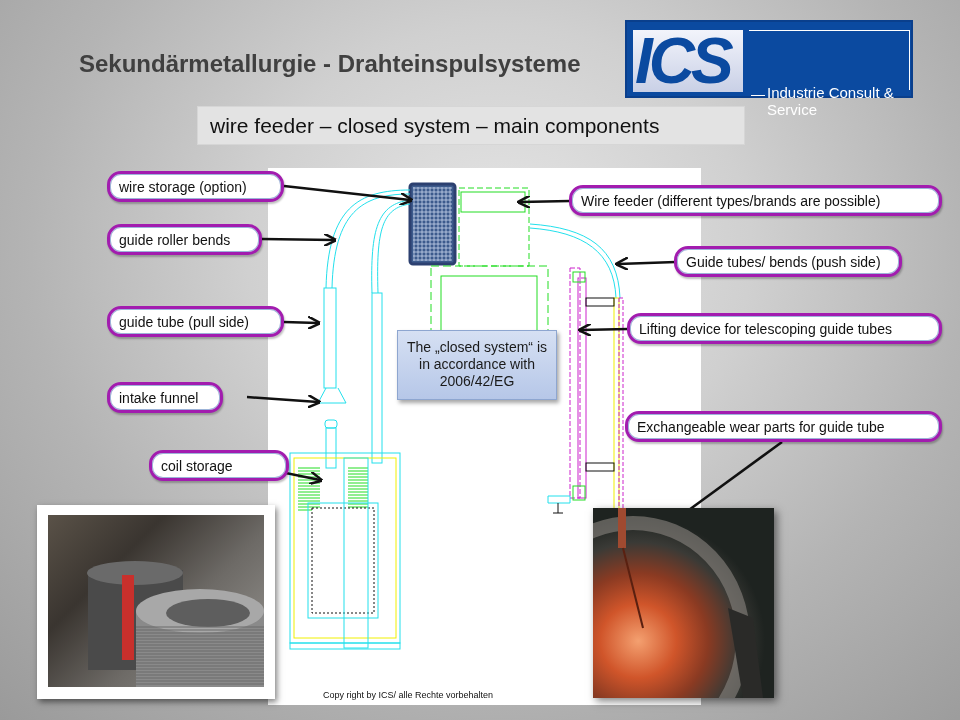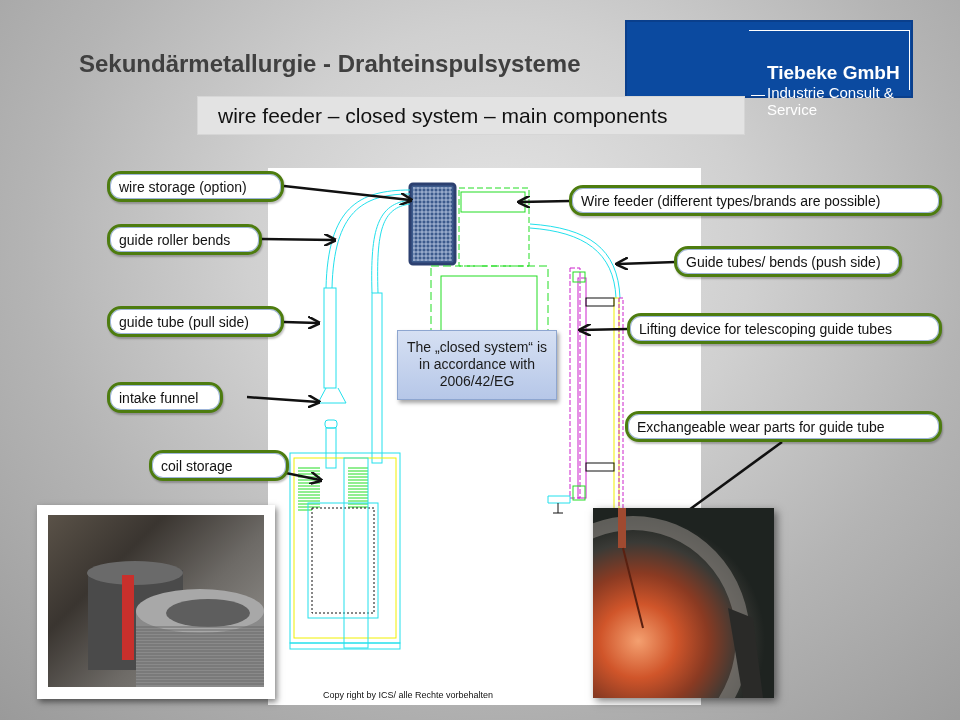--- a/index.html
+++ b/index.html
@@ -33,33 +33,33 @@
   .logo .company {
     position: absolute; left: 140px; top: 40px;
     font-size: 19px; font-weight: bold; color: #fff;
   }
   .logo .tagline {
     position: absolute; left: 140px; top: 62px;
     font-size: 15px; color: #fff;
   }
   .logo .under { position: absolute; left: 124px; top: 73px; width: 14px; height: 1px; background: #fff; }
   .subtitle {
-    position: absolute; left: 197px; top: 96px; width: 548px; height: 39px;
+    position: absolute; left: 197px; top: 106px; width: 548px; height: 39px;
     background: #e3e3e3; border: 1px solid #d6d6d6;
-    font-size: 21px; color: #111; padding: 7px 0 0 20px;
+    font-size: 21px; color: #111; padding: 7px 0 0 12px;
   }
   .drawing {
     position: absolute; left: 268px; top: 168px; width: 433px; height: 537px;
     background: #ffffff;
   }
   .drawing svg { position: absolute; left: 0; top: 0; }
   .label {
     position: absolute; height: 31px;
     background: #ffffff;
-    border: 3px solid #4d7c0f;
+    border: 3px solid #a21caf;
     box-shadow: inset 0 0 0 1px #9db4d8, 1px 2px 2px rgba(0,0,0,0.25);
     border-radius: 14px;
     font-size: 14px; color: #111; padding: 5px 0 0 9px; white-space: nowrap;
   }
   .note {
     position: absolute; left: 397px; top: 330px; width: 160px; height: 70px;
     background: linear-gradient(180deg, #d6e0f3 0%, #b6c7e8 100%);
     border: 1px solid #8ea6d0;
     box-shadow: 2px 3px 4px rgba(0,0,0,0.35);
     font-size: 14px; color: #1a1a1a; text-align: center; line-height: 17px;
@@ -82,23 +82,25 @@
     position: absolute; left: 323px; top: 690px; font-size: 9px; color: #111;
   }
   .arrows { position: absolute; left: 0; top: 0; pointer-events: none; }
 </style>
 </head>
 <body>
 
 <div class="slide-title">Sekundärmetallurgie - Drahteinspulsysteme</div>
 
 <div class="logo">
+  <div class="ics-box">
+    <div class="ics-text">ICS</div>
+  </div>
   <div class="top-line"></div>
   <div class="side-line"></div>
-  <div class="company">Tiebeke GmbH</div>
   <div class="under"></div>
   <div class="tagline">Industrie Consult &amp; Service</div>
 </div>
 
 <div class="subtitle">wire feeder – closed system – main components</div>
 
 <div class="drawing">
   <svg width="433" height="537" viewBox="0 0 433 537">
 
     <g>

